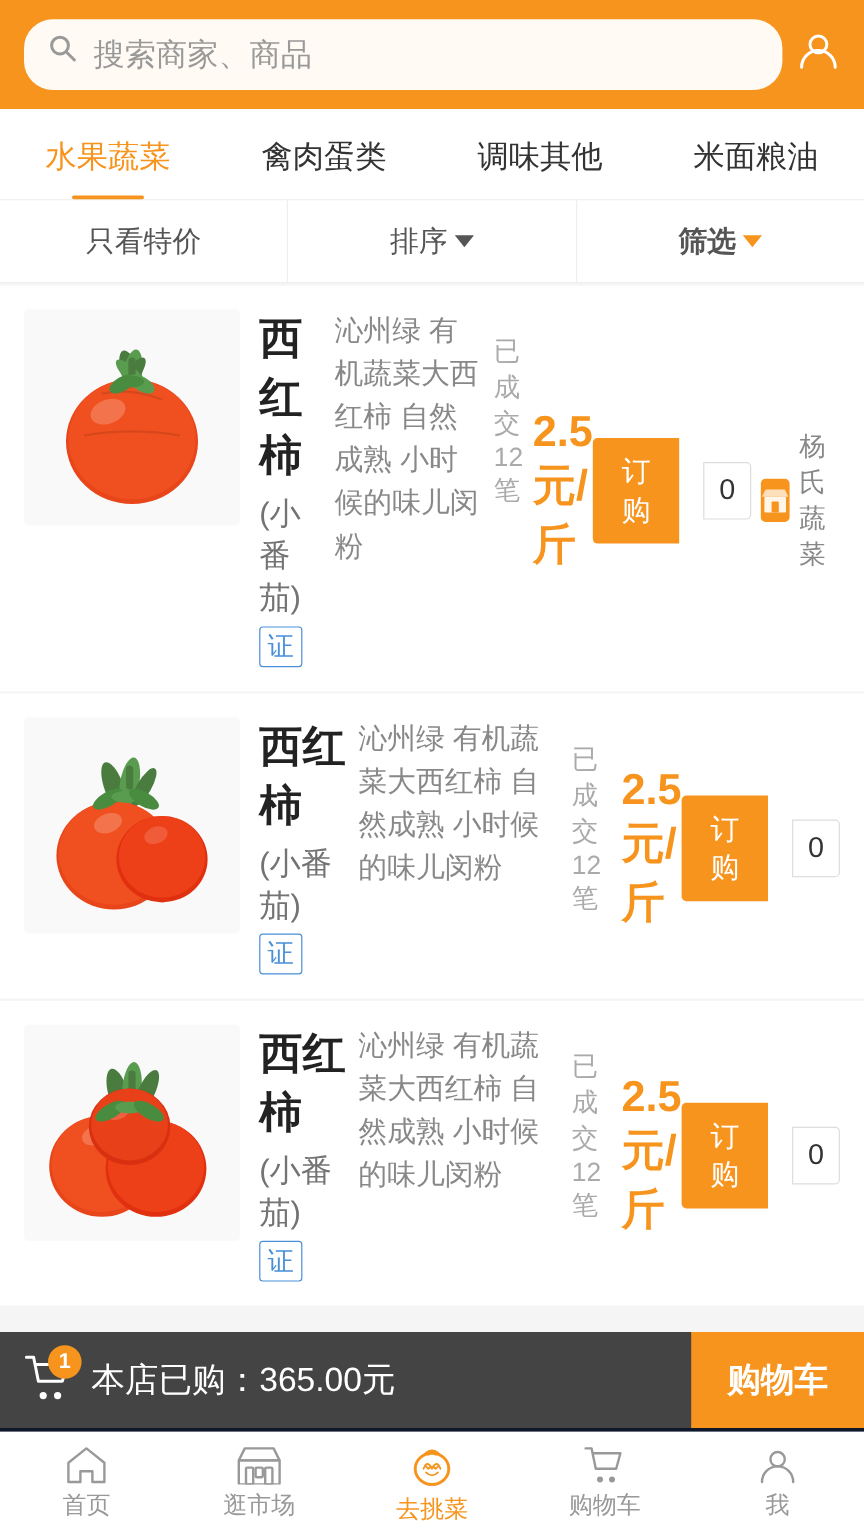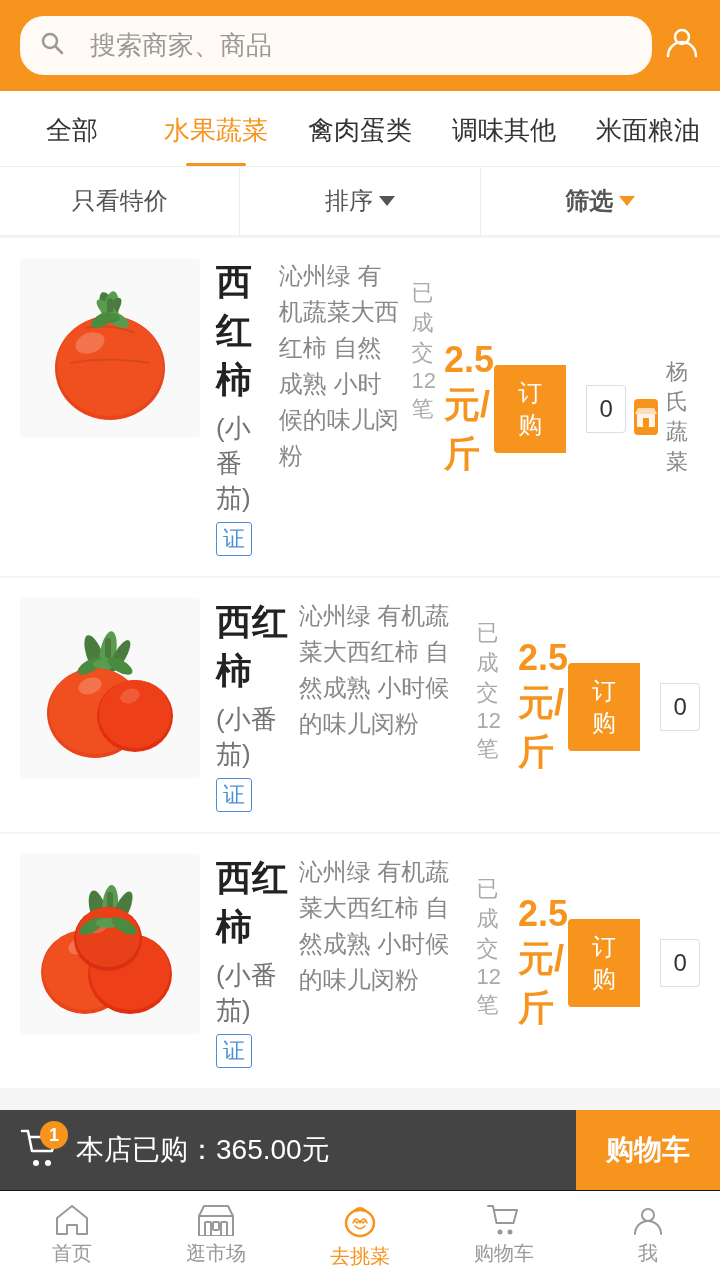--- a/index.html
+++ b/index.html
@@ -1,21 +1,21 @@
 <!DOCTYPE html>
 <html><head>
   <meta charset="utf-8">
   <meta name="viewport" content="width=720, initial-scale=1">
   <style>
     * { margin: 0; padding: 0; box-sizing: border-box; }
     body { font-family: -apple-system, "PingFang SC", "Microsoft YaHei", sans-serif; background: #f5f5f5; width: 720px; min-height: 1280px; overflow-x: hidden; }
 
     
     .header { background: #F7941D; padding: 16px 20px; display: flex; align-items: center; gap: 12px; }
-    .search-bar { flex: 1; background: rgba(255,255,255,0.95); border-radius: 24px; padding: 12px 20px; display: flex; align-items: center; gap: 26px; }
+    .search-bar { flex: 1; background: rgba(255,255,255,0.95); border-radius: 24px; padding: 12px 20px; display: flex; gap: 14px; }
     .search-icon-wrap { color: #999; font-size: 22px; }
     .search-placeholder { color: #999; font-size: 26px; }
     .user-icon-wrap { color: white; font-size: 32px; }
 
     
     .category-tabs { background: white; display: flex; border-bottom: 1px solid #eee; }
     .category-tab { flex: 1; text-align: center; padding: 22px 8px 18px; font-size: 26px; color: #333; position: relative; white-space: nowrap; }
     .category-tab.active { color: #F7941D; }
     .category-tab.active::after { content: ''; position: absolute; bottom: 0; left: 50%; transform: translateX(-50%); width: 60px; height: 3px; background: #F7941D; border-radius: 2px; }
 
@@ -50,21 +50,21 @@
 
     
     .purchase-bar { position: fixed; bottom: 90px; left: 0; width: 720px; height: 80px; background: #444; display: flex; align-items: center; }
     .purchase-info { flex: 1; display: flex; align-items: center; gap: 16px; padding: 0 20px; }
     .cart-icon-wrap { position: relative; }
     .cart-badge { position: absolute; top: -8px; right: -8px; background: #F7941D; color: white; border-radius: 50%; width: 28px; height: 28px; font-size: 18px; display: flex; align-items: center; justify-content: center; font-weight: bold; }
     .purchase-text { color: white; font-size: 28px; }
     .cart-btn { background: #F7941D; color: white; height: 80px; padding: 0 30px; font-size: 28px; font-weight: bold; border: none; cursor: pointer; white-space: nowrap; }
 
     
-    .bottom-nav { position: fixed; bottom: 0; left: 0; width: 720px; height: 90px; background: white; border-top: 1px solid #0f172a; display: flex; }
+    .bottom-nav { position: fixed; bottom: 0; left: 0; width: 720px; height: 90px; background: white; border-top: 3px solid #0f172a; display: flex; }
     .nav-item { flex: 1; display: flex; flex-direction: column; align-items: center; justify-content: center; gap: 4px; cursor: pointer; }
     .nav-label { font-size: 20px; color: #999; }
     .nav-label.active { color: #F7941D; }
 
     
     .product-list { padding-bottom: 180px; }
   </style>
 </head>
 <body>
 
@@ -80,21 +80,20 @@
   </div>
   <div class="user-icon-wrap">
     <svg width="36" height="36" viewBox="0 0 36 36" fill="none" stroke="white" stroke-width="2.5" stroke-linecap="round">
       <circle cx="18" cy="13" r="7"></circle>
       <path d="M4 32c0-7.7 6.3-14 14-14s14 6.3 14 14"></path>
     </svg>
   </div>
 </div>
 
 <div class="category-tabs">
-  <div class="category-tab">全部</div>
   <div class="category-tab active">水果蔬菜</div>
   <div class="category-tab">禽肉蛋类</div>
   <div class="category-tab">调味其他</div>
   <div class="category-tab">米面粮油</div>
 </div>
 
 <div class="filter-bar">
   <div class="filter-item">
     <span>只看特价</span>
   </div>

